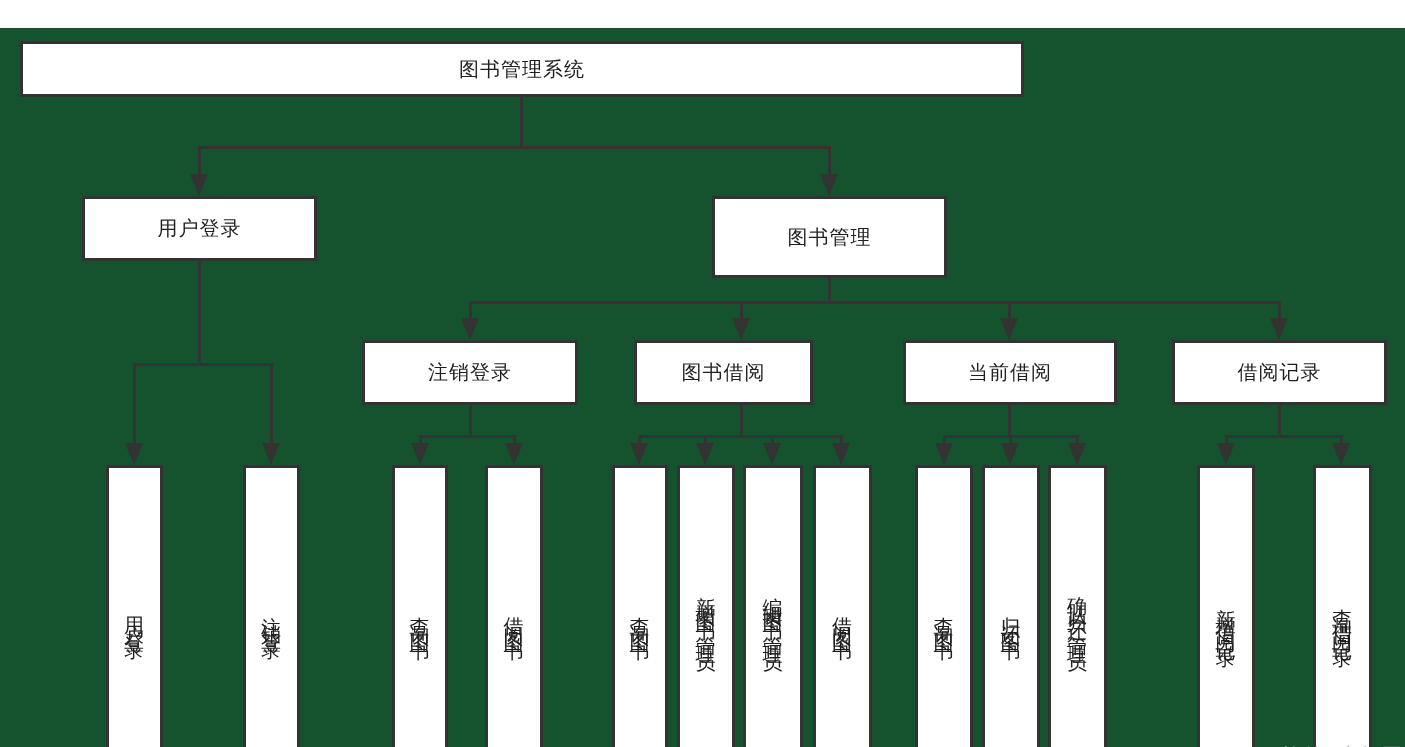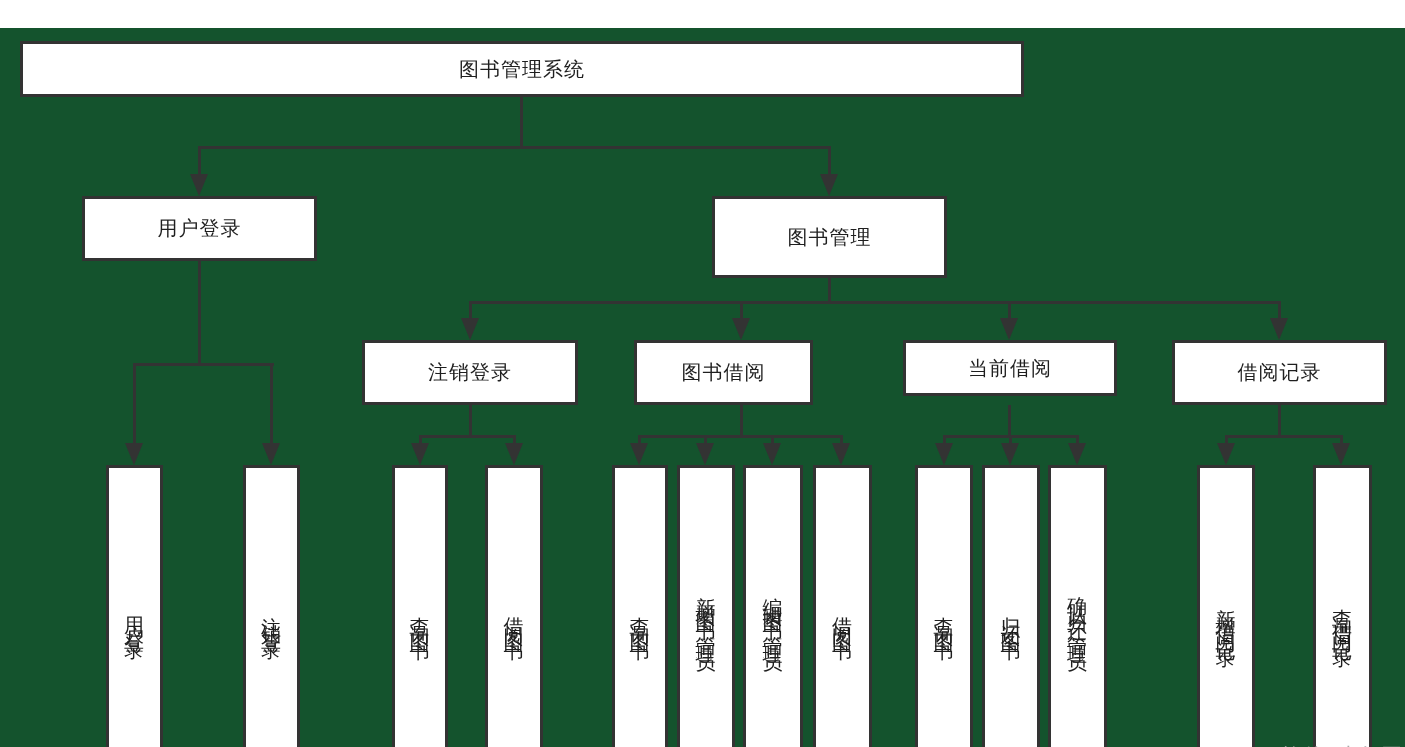--- a/index.html
+++ b/index.html
@@ -34,21 +34,21 @@
 
 <div id="canvas">
 
   <div class="box" style="left:20px;top:13px;width:1004px;height:56px;">图书管理系统</div>
 
   <div class="box" style="left:82px;top:168px;width:235px;height:65px;">用户登录</div>
   <div class="box" style="left:712px;top:168px;width:235px;height:82px;">图书管理</div>
 
   <div class="box" style="left:362px;top:312px;width:216px;height:65px;">注销登录</div>
   <div class="box" style="left:634px;top:312px;width:179px;height:65px;">图书借阅</div>
-  <div class="box" style="left:903px;top:312px;width:214px;height:56px;">当前借阅</div>
+  <div class="box" style="left:903px;top:312px;width:214px;height:65px;">当前借阅</div>
   <div class="box" style="left:1172px;top:312px;width:215px;height:65px;">借阅记录</div>
 
   <div class="box vbox" style="left:106px;top:437px;width:57px;height:303px;">用户登录</div>
   <div class="box vbox" style="left:243px;top:437px;width:57px;height:303px;">注销登录</div>
 
   <div class="box vbox" style="left:392px;top:437px;width:56px;height:303px;">查询图书</div>
   <div class="box vbox" style="left:485px;top:437px;width:58px;height:303px;">借阅图书</div>
 
   <div class="box vbox" style="left:612px;top:437px;width:56px;height:303px;">查询图书</div>
   <div class="box vbox" style="left:677px;top:437px;width:58px;height:303px;">新增图书（管理员）</div>

